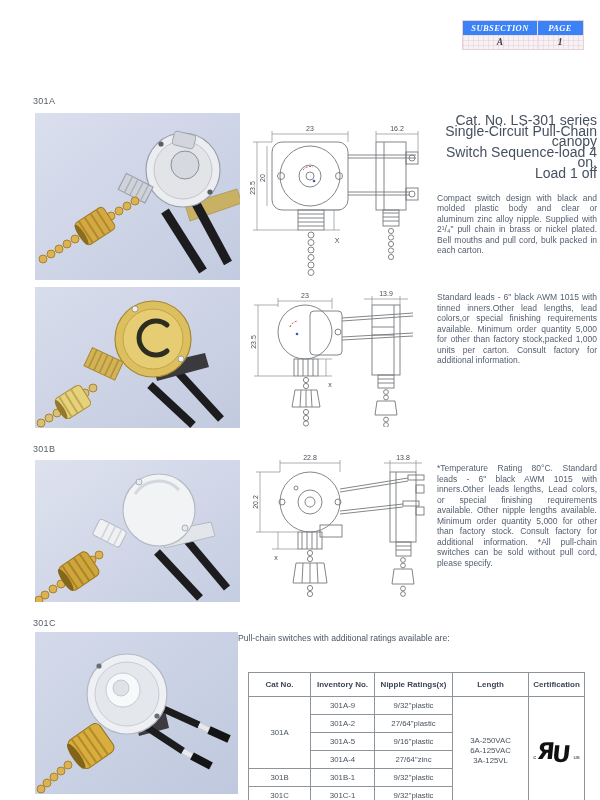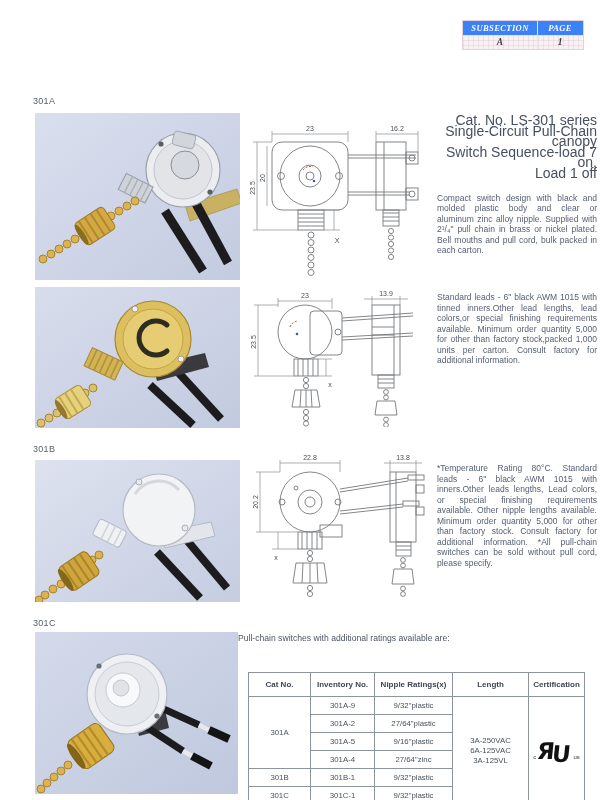--- a/index.html
+++ b/index.html
@@ -167,21 +167,21 @@
     <text class="dim" x="62" y="19" text-anchor="middle">23</text>
     <text class="dim" x="7" y="76" text-anchor="middle" transform="rotate(-90 7 76)">23.5</text>
     <text class="dim" x="17" y="66" text-anchor="middle" transform="rotate(-90 17 66)">20</text>
     <text class="dim" x="89" y="131" text-anchor="middle">X</text>
     <text class="dim" x="149" y="19" text-anchor="middle">16.2</text>
   </svg>
 
   <div class="desc" style="left:437px;top:115px">
     <div class="hline">Cat. No. LS-301 series</div>
     <div class="hline">Single-Circuit Pull-Chain canopy</div>
-    <div class="hline">Switch Sequence-load 7 on,</div>
+    <div class="hline">Switch Sequence-load 4 on,</div>
     <div class="hline">Load 1 off</div>
     <div class="btext">Compact switch design with black and molded plastic body and clear or aluminum zinc alloy nipple. Supplied with 2¹/₄" pull chain in brass or nickel plated. Bell mouths and pull cord, bulk packed in each carton.</div>
   </div>
 
   <svg class="photo" style="left:35px;top:287px" width="205" height="141" viewBox="0 0 205 141">
     <defs>
       <linearGradient id="bg2" x1="0" y1="0" x2="1" y2="1">
         <stop offset="0" stop-color="#d8ddec"></stop>
           <stop offset="1" stop-color="#c2cadf"></stop>
       </linearGradient>

